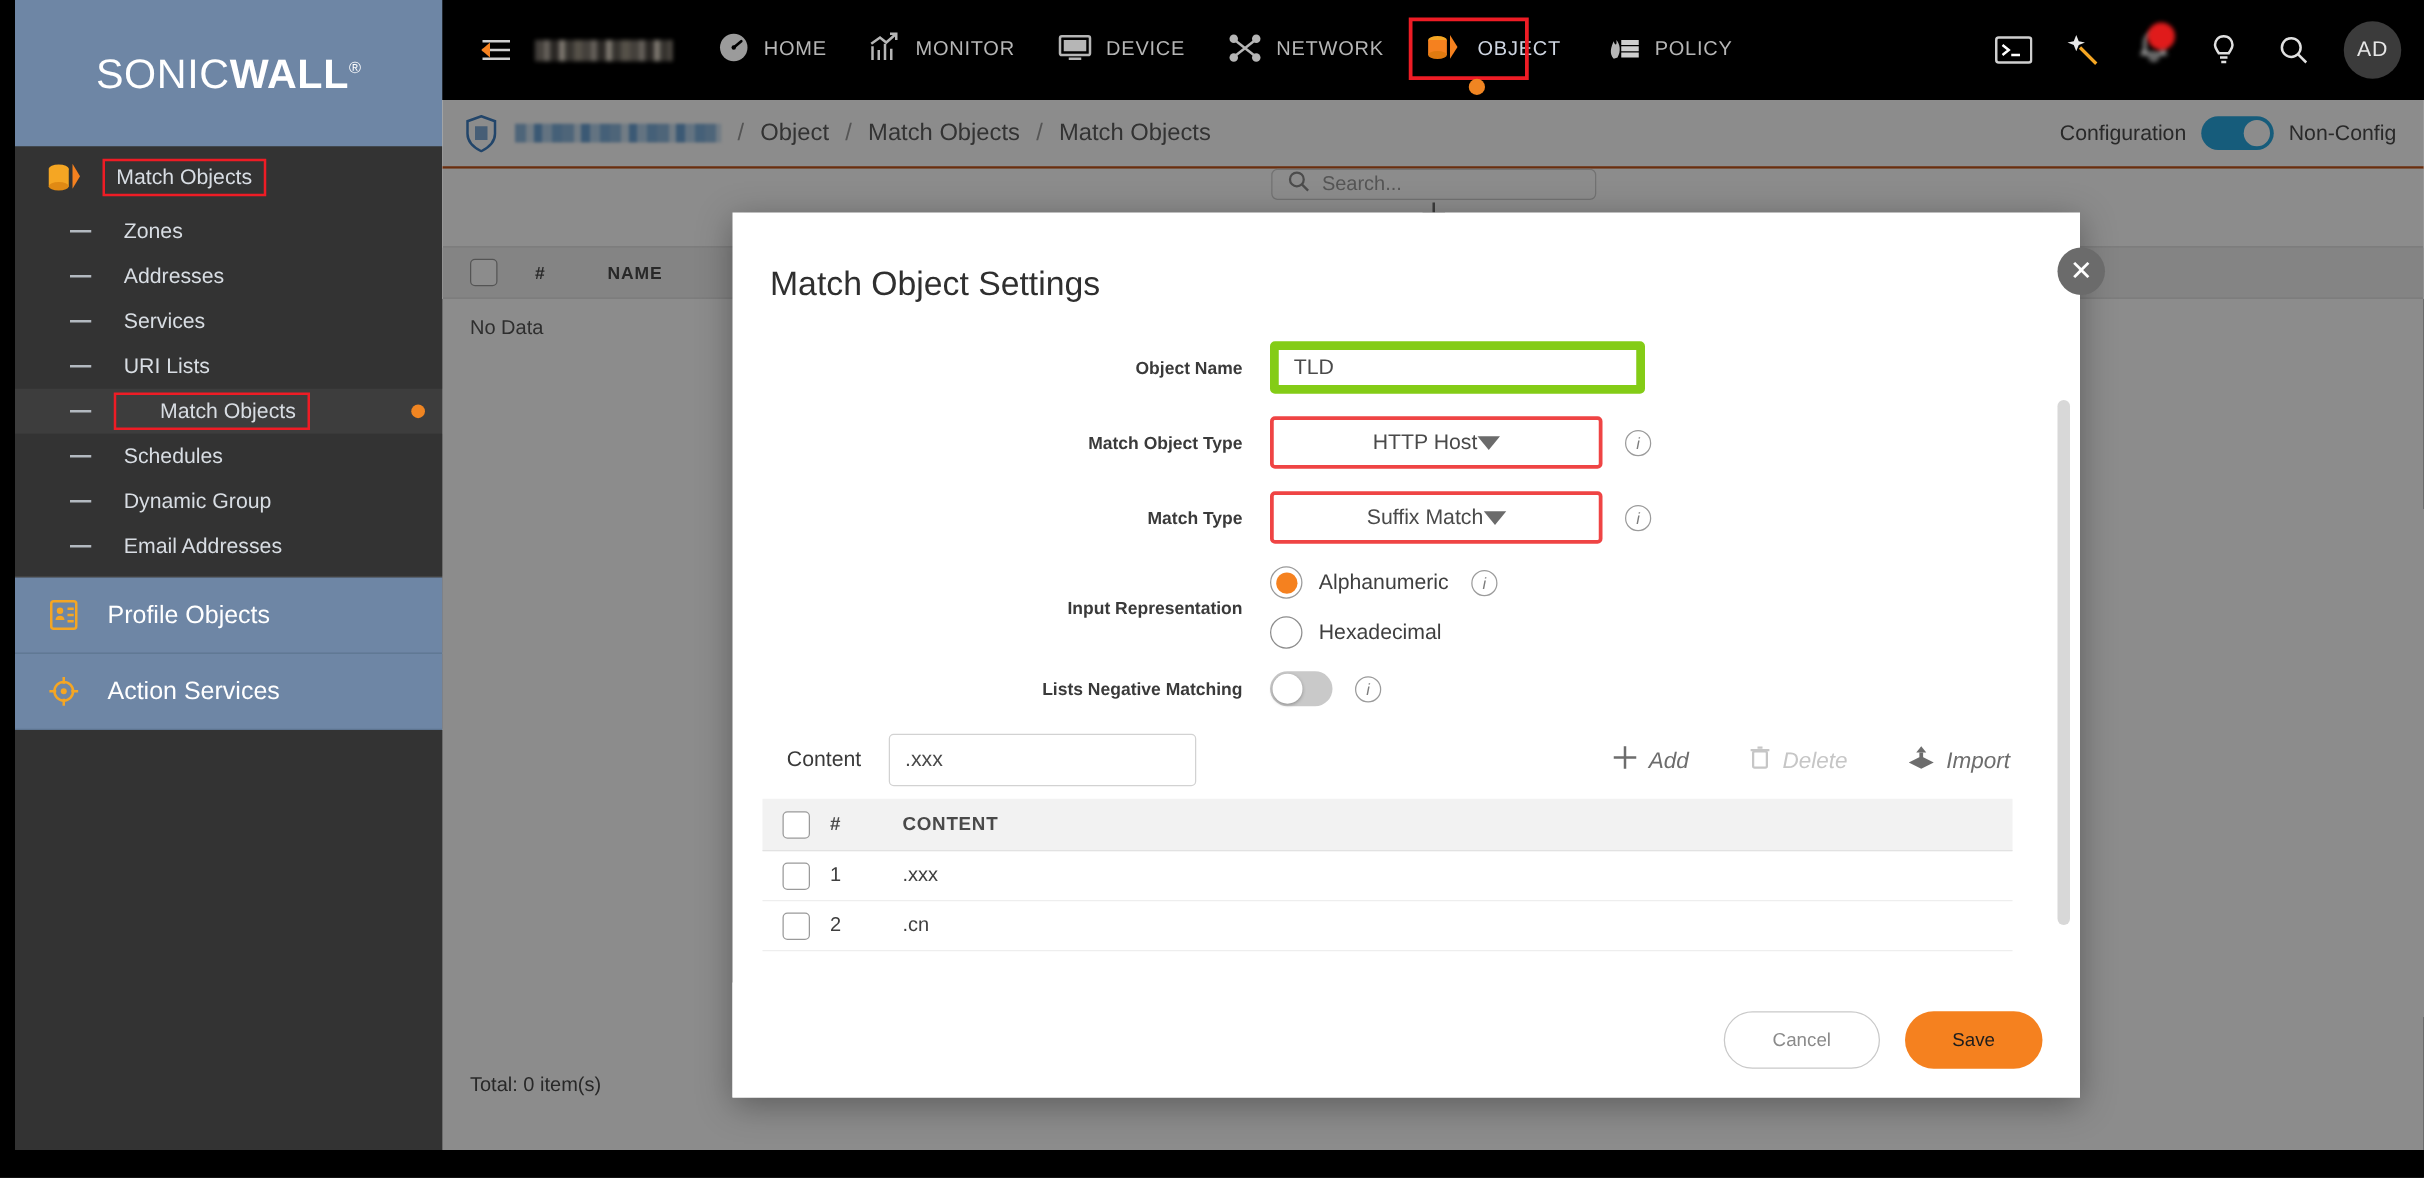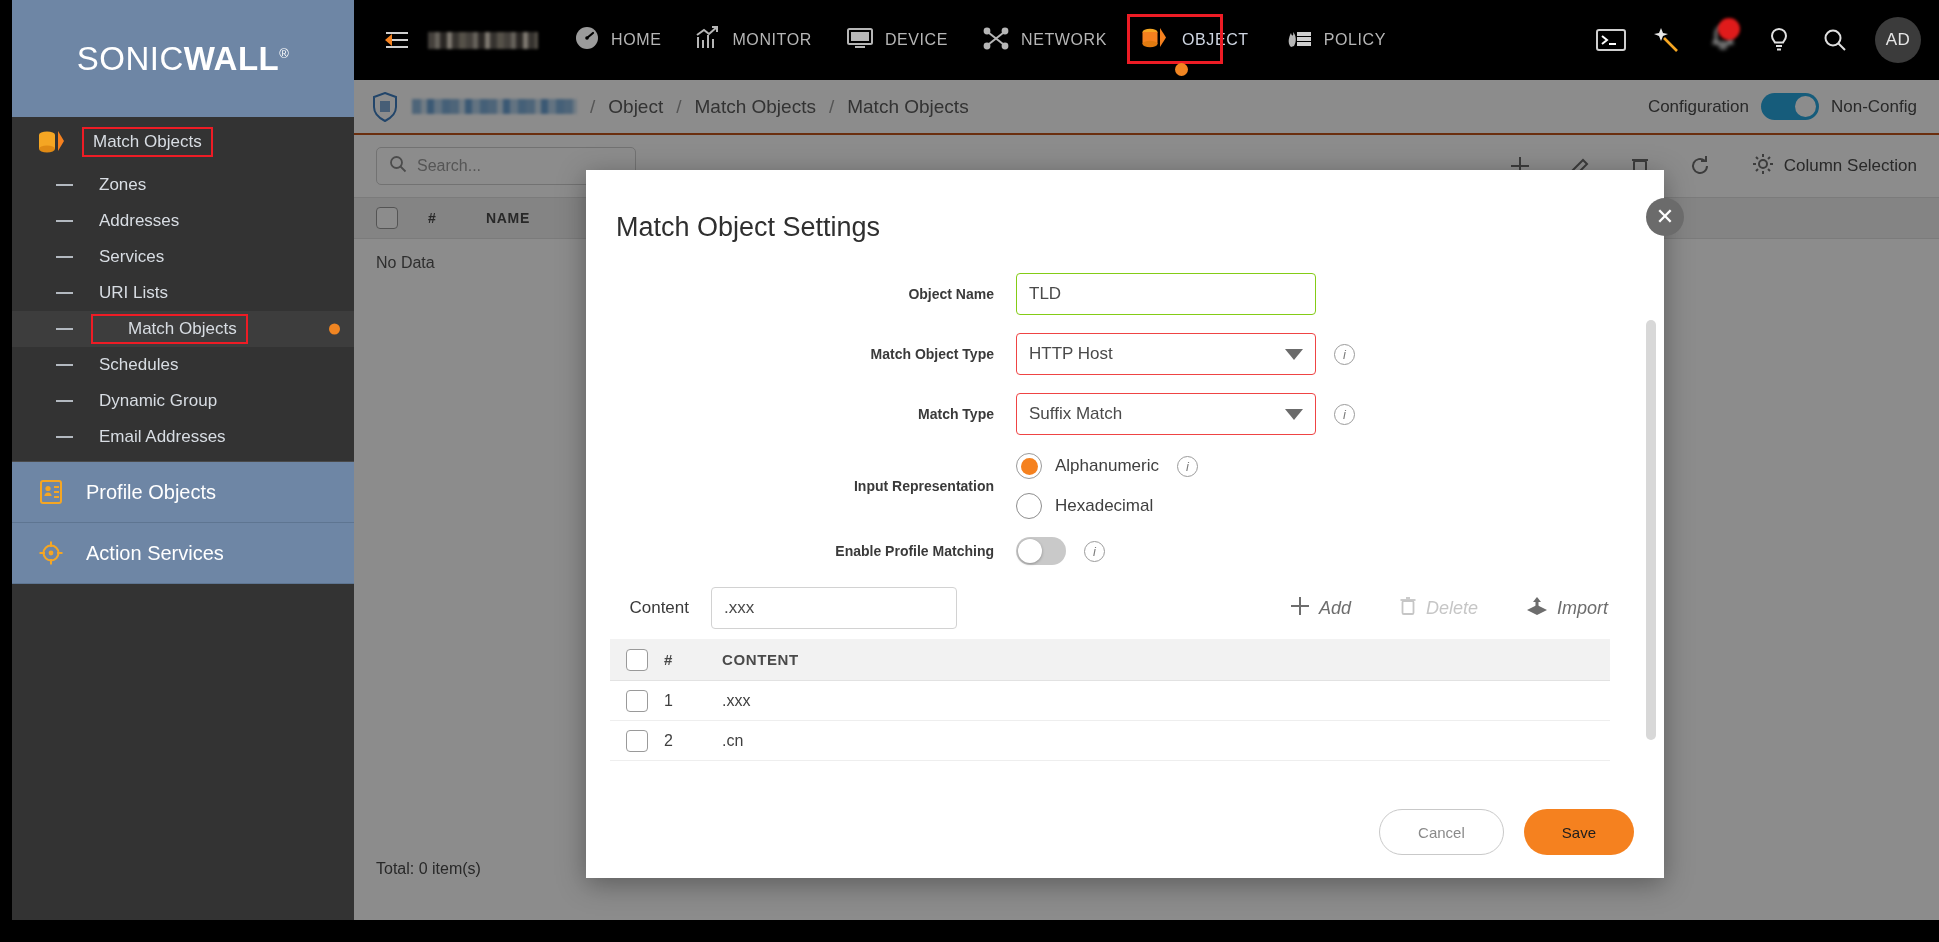--- a/index.html
+++ b/index.html
@@ -184,20 +184,21 @@
   .toggle-pill .knob {
     position: absolute; right: 3px; top: 3px;
     width: 21px; height: 21px; border-radius: 50%;
     background: #fff;
   }
 
   .toolbar {
     height: 62px; display: flex; align-items: center;
     padding: 0 22px;
     background: #fff;
+    flex-direction: column;
   }
   .search-box {
     width: 260px; height: 38px;
     border: 1px solid #cfcfcf; border-radius: 5px;
     display: flex; align-items: center; padding-left: 12px;
   }
   .search-ph { color: #9c9c9c; font-size: 16px; margin-left: 10px; }
   .tb-spacer { flex: 1; }
   .tb-icon { width: 60px; height: 40px; display:flex; align-items:center; justify-content:center; }
   .colsel { display: flex; align-items: center; gap: 10px; margin-left: 22px; }
@@ -259,31 +260,31 @@
     display: flex; align-items: center;
     margin-bottom: 18px;
   }
   .flabel {
     width: 430px; text-align: right;
     color: #3a3a3a; font-size: 14px; font-weight: 700;
     padding-right: 22px;
   }
   .finput {
     width: 300px; height: 42px;
-    border: 1px solid #84cc16; border-radius: 4px;
+    border: 7px solid #84cc16; border-radius: 4px;
     display: flex; align-items: center; padding: 0 12px;
     color: #4a4a4a; font-size: 17px;
     background: #fff;
   }
   .fselect {
-    width: 300px; height: 42px;
-    border: 1px solid #ef4444; border-radius: 4px;
+    width: 266px; height: 42px;
+    border: 3px solid #ef4444; border-radius: 4px;
     display: flex; align-items: center; padding: 0 12px;
     color: #4a4a4a; font-size: 17px; background: #fff;
-    justify-content: space-between;
+    justify-content: center;
   }
   .caret {
     width: 0; height: 0;
     border-left: 9px solid transparent;
     border-right: 9px solid transparent;
     border-top: 11px solid #6b6b6b;
   }
   .info {
     width: 21px; height: 21px; border-radius: 50%;
     border: 1.5px solid #9b9b9b; color: #7d7d7d;
@@ -725,21 +726,21 @@
             <span class="info">i</span>
           </span>
           <span class="radio-row">
             <span class="radio"></span>
             <span class="radio-label">Hexadecimal</span>
           </span>
         </span>
       </div>
 
       <div class="frow">
-        <span class="flabel">Enable Profile Matching</span>
+        <span class="flabel">Lists Negative Matching</span>
         <span class="switch">
           <span class="knob"></span>
         </span>
         <span class="info">i</span>
       </div>
 
       <div class="content-row">
         <span class="content-label">Content</span>
         <span class="content-input">
           <span>.xxx</span>

